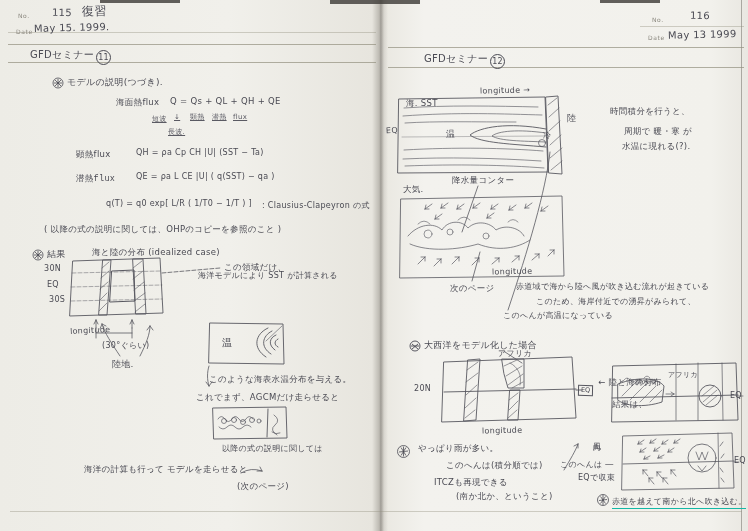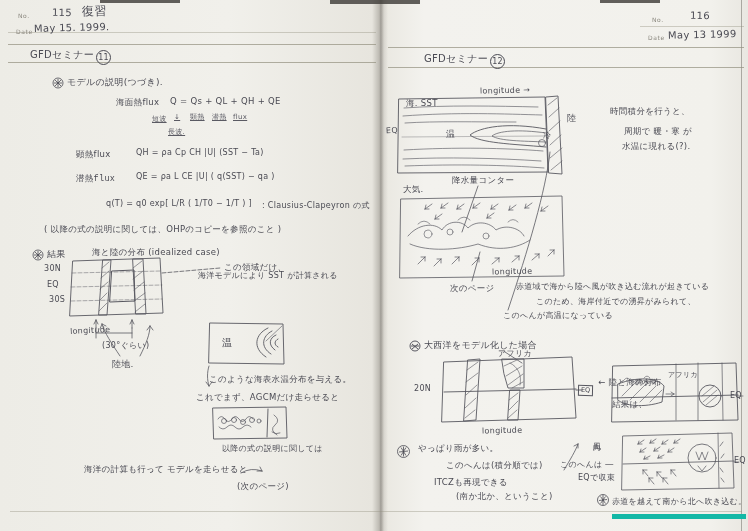--- a/index.html
+++ b/index.html
@@ -18,21 +18,21 @@
   .pr{position:absolute;white-space:nowrap;color:#8a877e;font-size:6px;letter-spacing:.6px;}
   .s7{font-size:7px;} .s8{font-size:8px;} .s85{font-size:8.5px;}
   .s9{font-size:9px;} .s10{font-size:10px;} .s12{font-size:12px;}
   .r1{transform:rotate(-1.4deg);} .r2{transform:rotate(1.2deg);} .r3{transform:rotate(-2.5deg);}
   .pencil{color:#5a5a63;text-decoration:underline;}
   .circnum{display:inline-block;border:1px solid #4a4a53;border-radius:50%;
            width:13px;height:13px;line-height:13px;text-align:center;font-size:8px;vertical-align:-2px;margin-left:2px;}
   .eqbox{position:absolute;border:1px solid #55555e;font-size:6.5px;color:#4a4a53;
          padding:0 2px;line-height:9px;}
   .vert{writing-mode:vertical-rl;letter-spacing:1px;}
-  .underl{border-bottom:5px solid #14b8a6;padding-bottom:7px;}
+  .underl{border-bottom:1px solid #14b8a6;padding-bottom:1px;}
   .sk{position:absolute;}
   .sk svg{display:block;}
 </style>
 </head>
 <body>
 
 <div class="scan">
 
   <div class="page page-left"></div>
   <div class="page page-right"></div>

